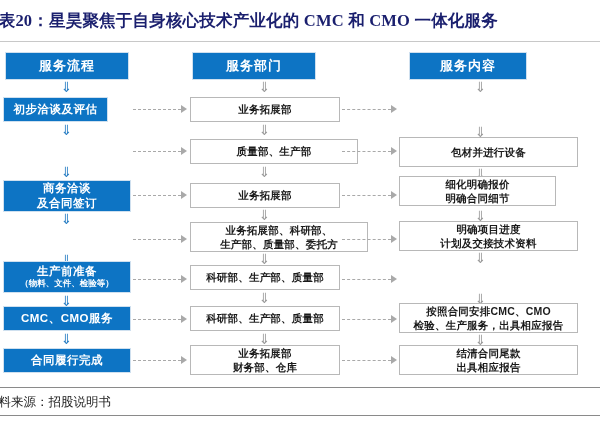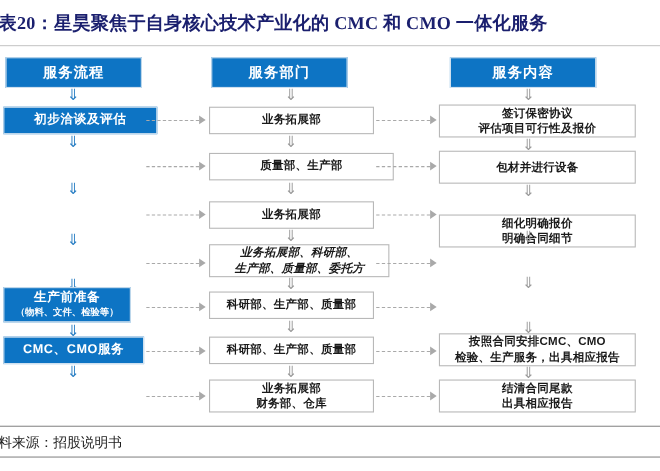--- a/index.html
+++ b/index.html
@@ -124,35 +124,31 @@
 </head>
 <body>
 
 <div id="page">
 
   <div class="title">图表20：星昊聚焦于自身核心技术产业化的 CMC 和 CMO 一体化服务</div>
   <div class="title-rule"></div>
 
   <div class="hdr" style="left:5px; top:52px; width:124px; height:28px;">服务流程</div>
   <div class="hdr" style="left:192px; top:52px; width:124px; height:28px;">服务部门</div>
-  <div class="hdr" style="left:409px; top:52px; width:133px; height:28px;">服务内容</div>
+  <div class="hdr" style="left:409px; top:52px; width:118px; height:28px;">服务内容</div>
 
   <div class="varr blue" style="left:60px; top:81px;">⇓</div>
   <div class="varr gray" style="left:258px; top:81px;">⇓</div>
   <div class="varr gray" style="left:474px; top:81px;">⇓</div>
 
-  <div class="cell blue" style="left:3px; top:97px; width:140px; height:25px;">
+  <div class="cell blue" style="left:3px; top:97px; width:105px; height:25px;">
     <span>初步洽谈及评估</span>
   </div>
   <div class="cell white" style="left:190px; top:97px; width:150px; height:25px;">
     <span>业务拓展部</span>
-  </div>
-  <div class="cell white" style="left:399px; top:95px; width:179px; height:30px;">
-    <span>签订保密协议</span>
-    <span class="ln2">评估项目可行性及报价</span>
   </div>
   <div class="harr" style="left:133px; top:105px; width:55px;">
     <div class="dash" style="width:48px;"></div>
     <div class="head" style="left:48px;"></div>
   </div>
   <div class="harr" style="left:342px; top:105px; width:56px;">
     <div class="dash" style="width:49px;"></div>
     <div class="head" style="left:49px;"></div>
   </div>
 
@@ -172,58 +168,66 @@
   </div>
   <div class="harr" style="left:342px; top:147px; width:56px;">
     <div class="dash" style="width:49px;"></div>
     <div class="head" style="left:49px;"></div>
   </div>
 
   <div class="varr blue" style="left:60px; top:166px;">⇓</div>
   <div class="varr gray" style="left:258px; top:166px;">⇓</div>
   <div class="varr gray" style="left:474px; top:168px;">⇓</div>
 
+  <div class="cell blue" style="left:3px; top:180px; width:128px; height:32px;">
+    <span>商务洽谈</span>
+    <span class="ln2">及合同签订</span>
+  </div>
   <div class="cell white" style="left:190px; top:183px; width:150px; height:25px;">
     <span>业务拓展部</span>
   </div>
-  <div class="cell white" style="left:399px; top:195px; width:179px; height:30px;">
+  <div class="cell white" style="left:399px; top:176px; width:157px; height:30px;">
     <span>细化明确报价</span>
     <span class="ln2">明确合同细节</span>
   </div>
   <div class="harr" style="left:133px; top:191px; width:55px;">
     <div class="dash" style="width:48px;"></div>
     <div class="head" style="left:48px;"></div>
   </div>
   <div class="harr" style="left:342px; top:191px; width:56px;">
     <div class="dash" style="width:49px;"></div>
     <div class="head" style="left:49px;"></div>
   </div>
 
   <div class="varr blue" style="left:60px; top:213px;">⇓</div>
   <div class="varr gray" style="left:258px; top:209px;">⇓</div>
   <div class="varr gray" style="left:474px; top:210px;">⇓</div>
 
-  <div class="cell white" style="left:190px; top:222px; width:164px; height:30px;font-style:italic;">
+  <div class="cell white" style="left:190px; top:222px; width:178px; height:30px;">
     <span>业务拓展部、科研部、</span>
     <span class="ln2">生产部、质量部、委托方</span>
+  </div>
+  <div class="cell white" style="left:399px; top:221px; width:179px; height:30px;">
+    <span>明确项目进度</span>
+    <span class="ln2">计划及交接技术资料</span>
   </div>
   <div class="harr" style="left:133px; top:235px; width:55px;">
     <div class="dash" style="width:48px;"></div>
     <div class="head" style="left:48px;"></div>
   </div>
   <div class="harr" style="left:342px; top:235px; width:56px;">
     <div class="dash" style="width:49px;"></div>
     <div class="head" style="left:49px;"></div>
   </div>
 
   <div class="varr blue" style="left:60px; top:254px;">⇓</div>
   <div class="varr gray" style="left:258px; top:253px;">⇓</div>
   <div class="varr gray" style="left:474px; top:252px;">⇓</div>
 
-  <div class="cell blue" style="left:3px; top:261px; width:116px; height:32px;text-align:right;">
+  <div class="cell blue" style="left:3px; top:261px; width:128px; height:32px;text-align:right;">
     <span>生产前准备</span>
     <span class="sub">（物料、文件、检验等）</span>
   </div>
   <div class="cell white" style="left:190px; top:265px; width:150px; height:25px;">
     <span>科研部、生产部、质量部</span>
   </div>
   <div class="harr" style="left:133px; top:275px; width:55px;">
     <div class="dash" style="width:48px;"></div>
     <div class="head" style="left:48px;"></div>
   </div>
@@ -252,20 +256,23 @@
   </div>
   <div class="harr" style="left:342px; top:315px; width:56px;">
     <div class="dash" style="width:49px;"></div>
     <div class="head" style="left:49px;"></div>
   </div>
 
   <div class="varr blue" style="left:60px; top:333px;">⇓</div>
   <div class="varr gray" style="left:258px; top:333px;">⇓</div>
   <div class="varr gray" style="left:474px; top:334px;">⇓</div>
 
+  <div class="cell blue" style="left:3px; top:348px; width:128px; height:25px;">
+    <span>合同履行完成</span>
+  </div>
   <div class="cell white" style="left:190px; top:345px; width:150px; height:30px;">
     <span>业务拓展部</span>
     <span class="ln2">财务部、仓库</span>
   </div>
   <div class="cell white" style="left:399px; top:345px; width:179px; height:30px;">
     <span>结清合同尾款</span>
     <span class="ln2">出具相应报告</span>
   </div>
   <div class="harr" style="left:133px; top:356px; width:55px;">
     <div class="dash" style="width:48px;"></div>

